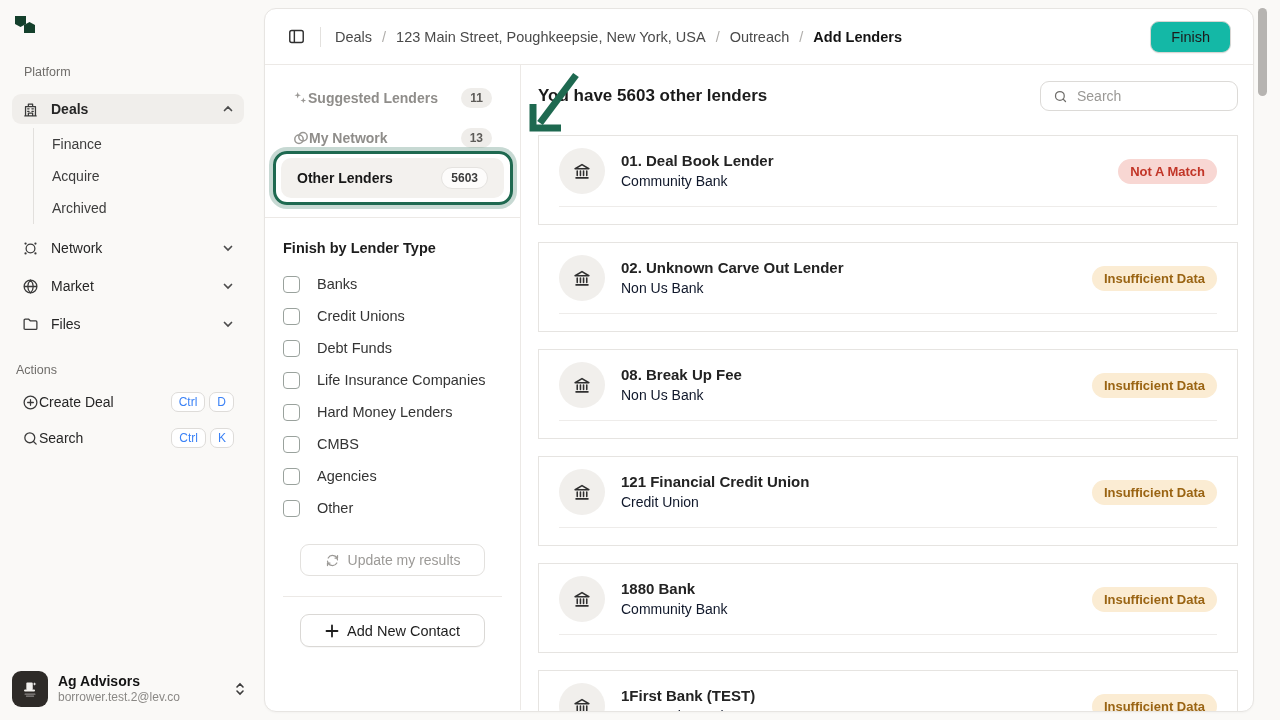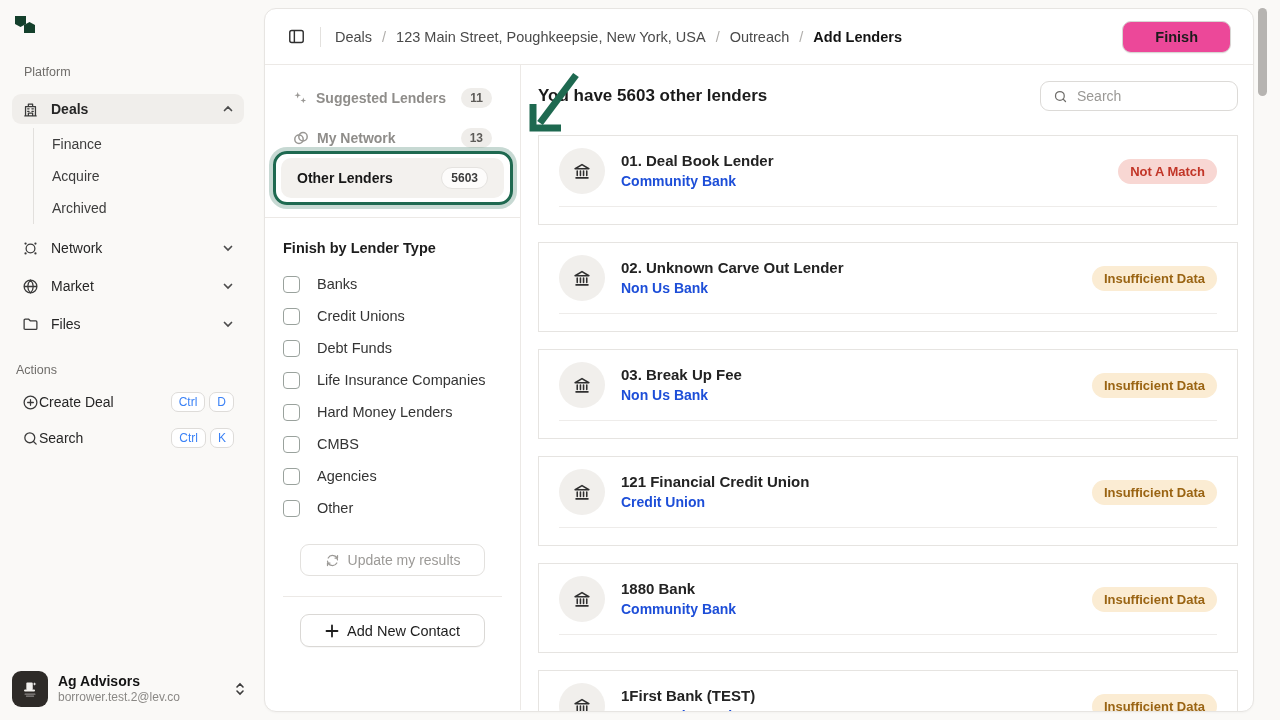--- a/index.html
+++ b/index.html
@@ -51,31 +51,31 @@
     box-shadow:0 1px 2px rgba(0,0,0,.03);
   }
   .card-header { height:56px; border-bottom:1px solid #ece9e6; display:flex; align-items:center; padding:0 22px; }
   .panel-toggle { color:#2f2f2f; cursor:pointer; }
   .head-divider { width:1px; height:20px; background:#e3e1de; margin:0 14px; }
   .breadcrumb { display:flex; align-items:center; gap:10px; font-size:14.5px; color:#4a4a4a; }
   .crumb { cursor:pointer; white-space:nowrap; }
   .crumb-sep { color:#b0aeab; }
   .crumb.current { color:#141414; font-weight:700; cursor:default; }
   .finish-btn {
-    margin-left:auto; background:#ec4899; border:1px solid #d8d6d3; border-radius:9px;
-    padding:7px 32px; font-size:14.5px; font-weight:700; color:#1c1c1c; cursor:pointer;
+    margin-left:auto; background:#14b8a6; border:1px solid #d8d6d3; border-radius:9px;
+    padding:7px 20px; font-size:14.5px; font-weight:400; color:#1c1c1c; cursor:pointer;
     box-shadow:0 1px 1px rgba(0,0,0,.04); font-family:inherit;
   }
   .card-body { display:flex; height:calc(100% - 57px); }
 
   
   .left-col { width:256px; border-right:1px solid #ece9e6; flex:0 0 auto; }
   .lender-nav { padding:13px 16px 0 16px; }
   .lnav-item {
-    height:40px; border-radius:10px; display:flex; align-items:center; gap:8px;
+    height:40px; border-radius:10px; display:flex; align-items:center; gap:0;
     padding:0 12px; color:#8f8d8a; font-weight:600; cursor:pointer;
   }
   .lnav-item .l-icon { color:#9a9895; }
   .lnav-item.selected { background:#f3f1ee; color:#171717; font-weight:700; padding:0 16px; }
   .count-badge {
     margin-left:auto; background:#efedea; color:#5d5b58; border-radius:999px;
     font-size:12px; font-weight:600; padding:3px 9px;
   }
   .lnav-item.selected .count-badge { background:#fdfcfb; border:1px solid #e5e3e0; color:#3c3c3c; }
   .col-divider { height:1px; background:#ece9e6; margin-top:19px; }
@@ -113,21 +113,21 @@
   }
   .search-box input {
     border:none; outline:none; width:100%; font-size:14px; font-family:inherit; color:#333; background:transparent;
   }
   .search-box input::placeholder { color:#9a9895; }
   .cards { margin-top:24px; display:flex; flex-direction:column; gap:17px; }
   .lender-card { border:1px solid #e6e4e1; border-radius:0; background:#fff; height:90px; flex:0 0 auto; }
   .lc-row { height:70px; display:flex; align-items:center; padding:0 20px; gap:16px; }
   .lc-avatar { width:46px; height:46px; border-radius:50%; background:#f1efec; display:flex; align-items:center; justify-content:center; color:#2f2f2f; flex:0 0 auto; }
   .lc-name { font-size:15px; font-weight:700; color:#232323; line-height:1.35; }
-  .lc-type { font-size:14px; color:#1d4ed8; line-height:1.35;font-weight:bold; }
+  .lc-type { font-size:14px; color:#0f172a; line-height:1.35; }
   .lc-badge { margin-left:auto; border-radius:999px; font-size:13px; font-weight:600; padding:5px 12px; white-space:nowrap; }
   .lc-divider { height:1px; background:#eeecea; margin:0 20px; }
 
   
   .scroll-thumb { position:absolute; left:1258px; top:8px; width:9px; height:88px; background:#b6b4b1; border-radius:5px; cursor:pointer; }
 
   
   .annot-box {
     position:absolute; left:273px; top:151px; width:240px; height:54px;
     border:3px solid var(--annot,#1e6950); border-radius:14px;
@@ -430,21 +430,21 @@
           <div class="lender-card">
     <div class="lc-row">
       <div class="lc-avatar">
         <svg width="22" height="22" viewBox="0 0 24 24" fill="none" stroke="currentColor" stroke-width="1.7" stroke-linecap="round" stroke-linejoin="round">
           <path d="M4.5 9.5 12 5l7.5 4.5z"></path>
           <path d="M6.8 12v5M10.3 12v5M13.7 12v5M17.2 12v5"></path>
           <path d="M5.5 19.5h13"></path>
         </svg>
       </div>
       <div>
-        <div class="lc-name">03. Break Up Fee</div>
+        <div class="lc-name">08. Break Up Fee</div>
         <div class="lc-type">Non Us Bank</div>
       </div>
       <span class="lc-badge" style="background: rgb(251, 236, 211); color: rgb(154, 100, 19);">Insufficient Data</span>
     </div>
     <div class="lc-divider"></div>
   </div>
           <div class="lender-card">
     <div class="lc-row">
       <div class="lc-avatar">
         <svg width="22" height="22" viewBox="0 0 24 24" fill="none" stroke="currentColor" stroke-width="1.7" stroke-linecap="round" stroke-linejoin="round">

